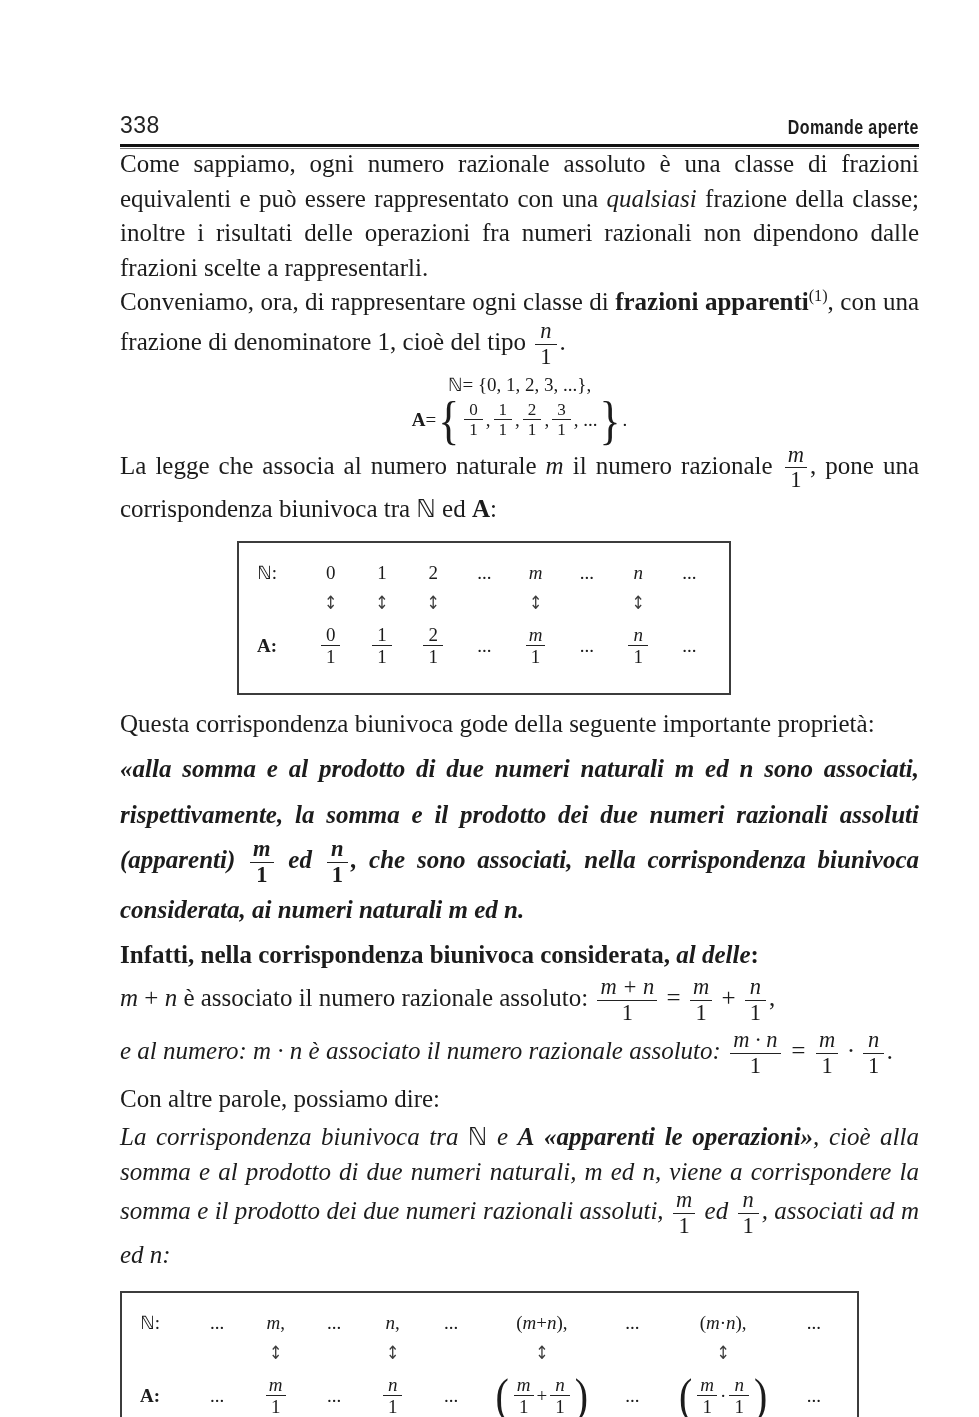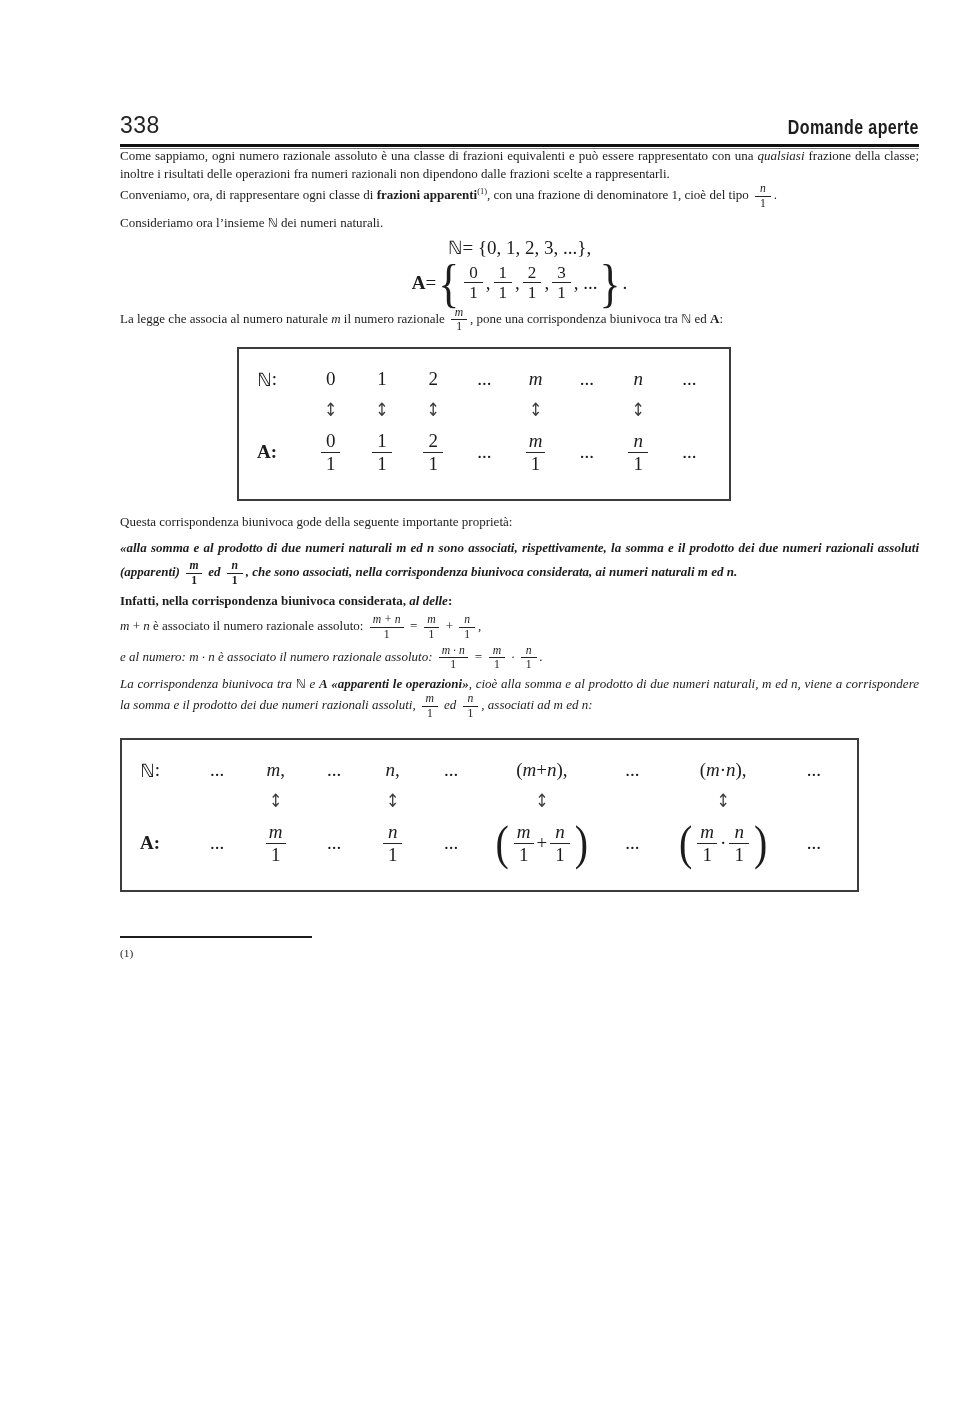--- a/index.html
+++ b/index.html
@@ -14,21 +14,21 @@
          font-family:"Liberation Sans","DejaVu Sans",sans-serif; }
   .pagenum { font-size:23px; color:#222; letter-spacing:0.5px; }
   .hdr-title { font-weight:bold; font-size:19.5px; display:inline-block;
                transform:scaleX(0.82); transform-origin:right bottom; letter-spacing:0.5px; }
   .rule { height:3px; background:#101010; margin-top:5px; position:relative; }
   .rule::after { content:""; position:absolute; left:0; right:0; top:4px; height:1px; background:#777; }
 
   
   .heading { font-size:21px; font-weight:bold; margin:50px 0 26px 0; padding-left:15px; }
   .heading .hnum { margin-right:12px; }
-  .para { font-size:13px; line-height:1.38; margin:0; text-align:justify; }
+  .para { font-size:25px; line-height:1.38; margin:0; text-align:justify; }
   .para.italic { font-style:italic; }
   .roomy { line-height:1.82; }
   .center { font-size:19px; text-align:center; margin:5px 0; display:flex;
             justify-content:center; align-items:center; }
   .mt-sm { margin-top:4px; } .mt-md { margin-top:5px;font-weight:bold; } .mt-lg { margin-top:12px; }
   sup { font-size:0.65em; }
   sub.it, .it { font-style:italic; }
   .bb { font-family:"DejaVu Sans", sans-serif; font-size:0.97em; }
 
   
@@ -75,21 +75,20 @@
   <div class="rule"></div>
 
   <main>
 
 
     <p class="para">Come sappiamo, ogni numero razionale assoluto è una classe di frazioni equivalenti e può essere rappresentato con una <i>qualsiasi</i> frazione della classe; inoltre i risultati delle operazioni fra numeri razionali non dipendono dalle frazioni scelte a rappresentarli.</p>
     <p class="para">Conveniamo, ora, di rappresentare ogni classe di <b>frazioni apparenti</b><sup>(1)</sup>, con una frazione di denominatore 1, cioè del tipo <span class="frac">
           <span class="fn it">n</span>
           <span class="fd">1</span>
         </span>.</p>
-    <p class="para mt-sm">Consideriamo ora l’insieme <span class="bb">ℕ</span> dei numeri naturali.</p>
 
     <div class="center"><span class="bb">ℕ</span> = {0, 1, 2, 3, ...},</div>
 
 
     <div class="center"><b>A</b> = <span class="bigd brace">{</span><span class="frac">
           <span class="fn">0</span>
           <span class="fd">1</span>
         </span>, <span class="frac">
           <span class="fn">1</span>
           <span class="fd">1</span>
@@ -217,20 +216,21 @@
     <p class="para italic mt-sm">e al numero: m · n è associato il numero razionale assoluto: <span class="frac">
           <span class="fn it">m · n</span>
           <span class="fd">1</span>
         </span> = <span class="frac">
           <span class="fn it">m</span>
           <span class="fd">1</span>
         </span> · <span class="frac">
           <span class="fn it">n</span>
           <span class="fd">1</span>
         </span>.</p>
+    <p class="para mt-sm">Con altre parole, possiamo dire:</p>
     <p class="para italic mt-sm">La corrispondenza biunivoca tra <span class="bb">ℕ</span> e <b>A</b> <b class="it">«apparenti le operazioni»</b>, cioè alla somma e al prodotto di due numeri naturali, m ed n, viene a corrispondere la somma e il prodotto dei due numeri razionali assoluti, <span class="frac">
           <span class="fn it">m</span>
           <span class="fd">1</span>
         </span> ed <span class="frac">
           <span class="fn it">n</span>
           <span class="fd">1</span>
         </span>, associati ad m ed n:</p>
 
     <div class="mathbox box2">
         <div class="bcol label">

